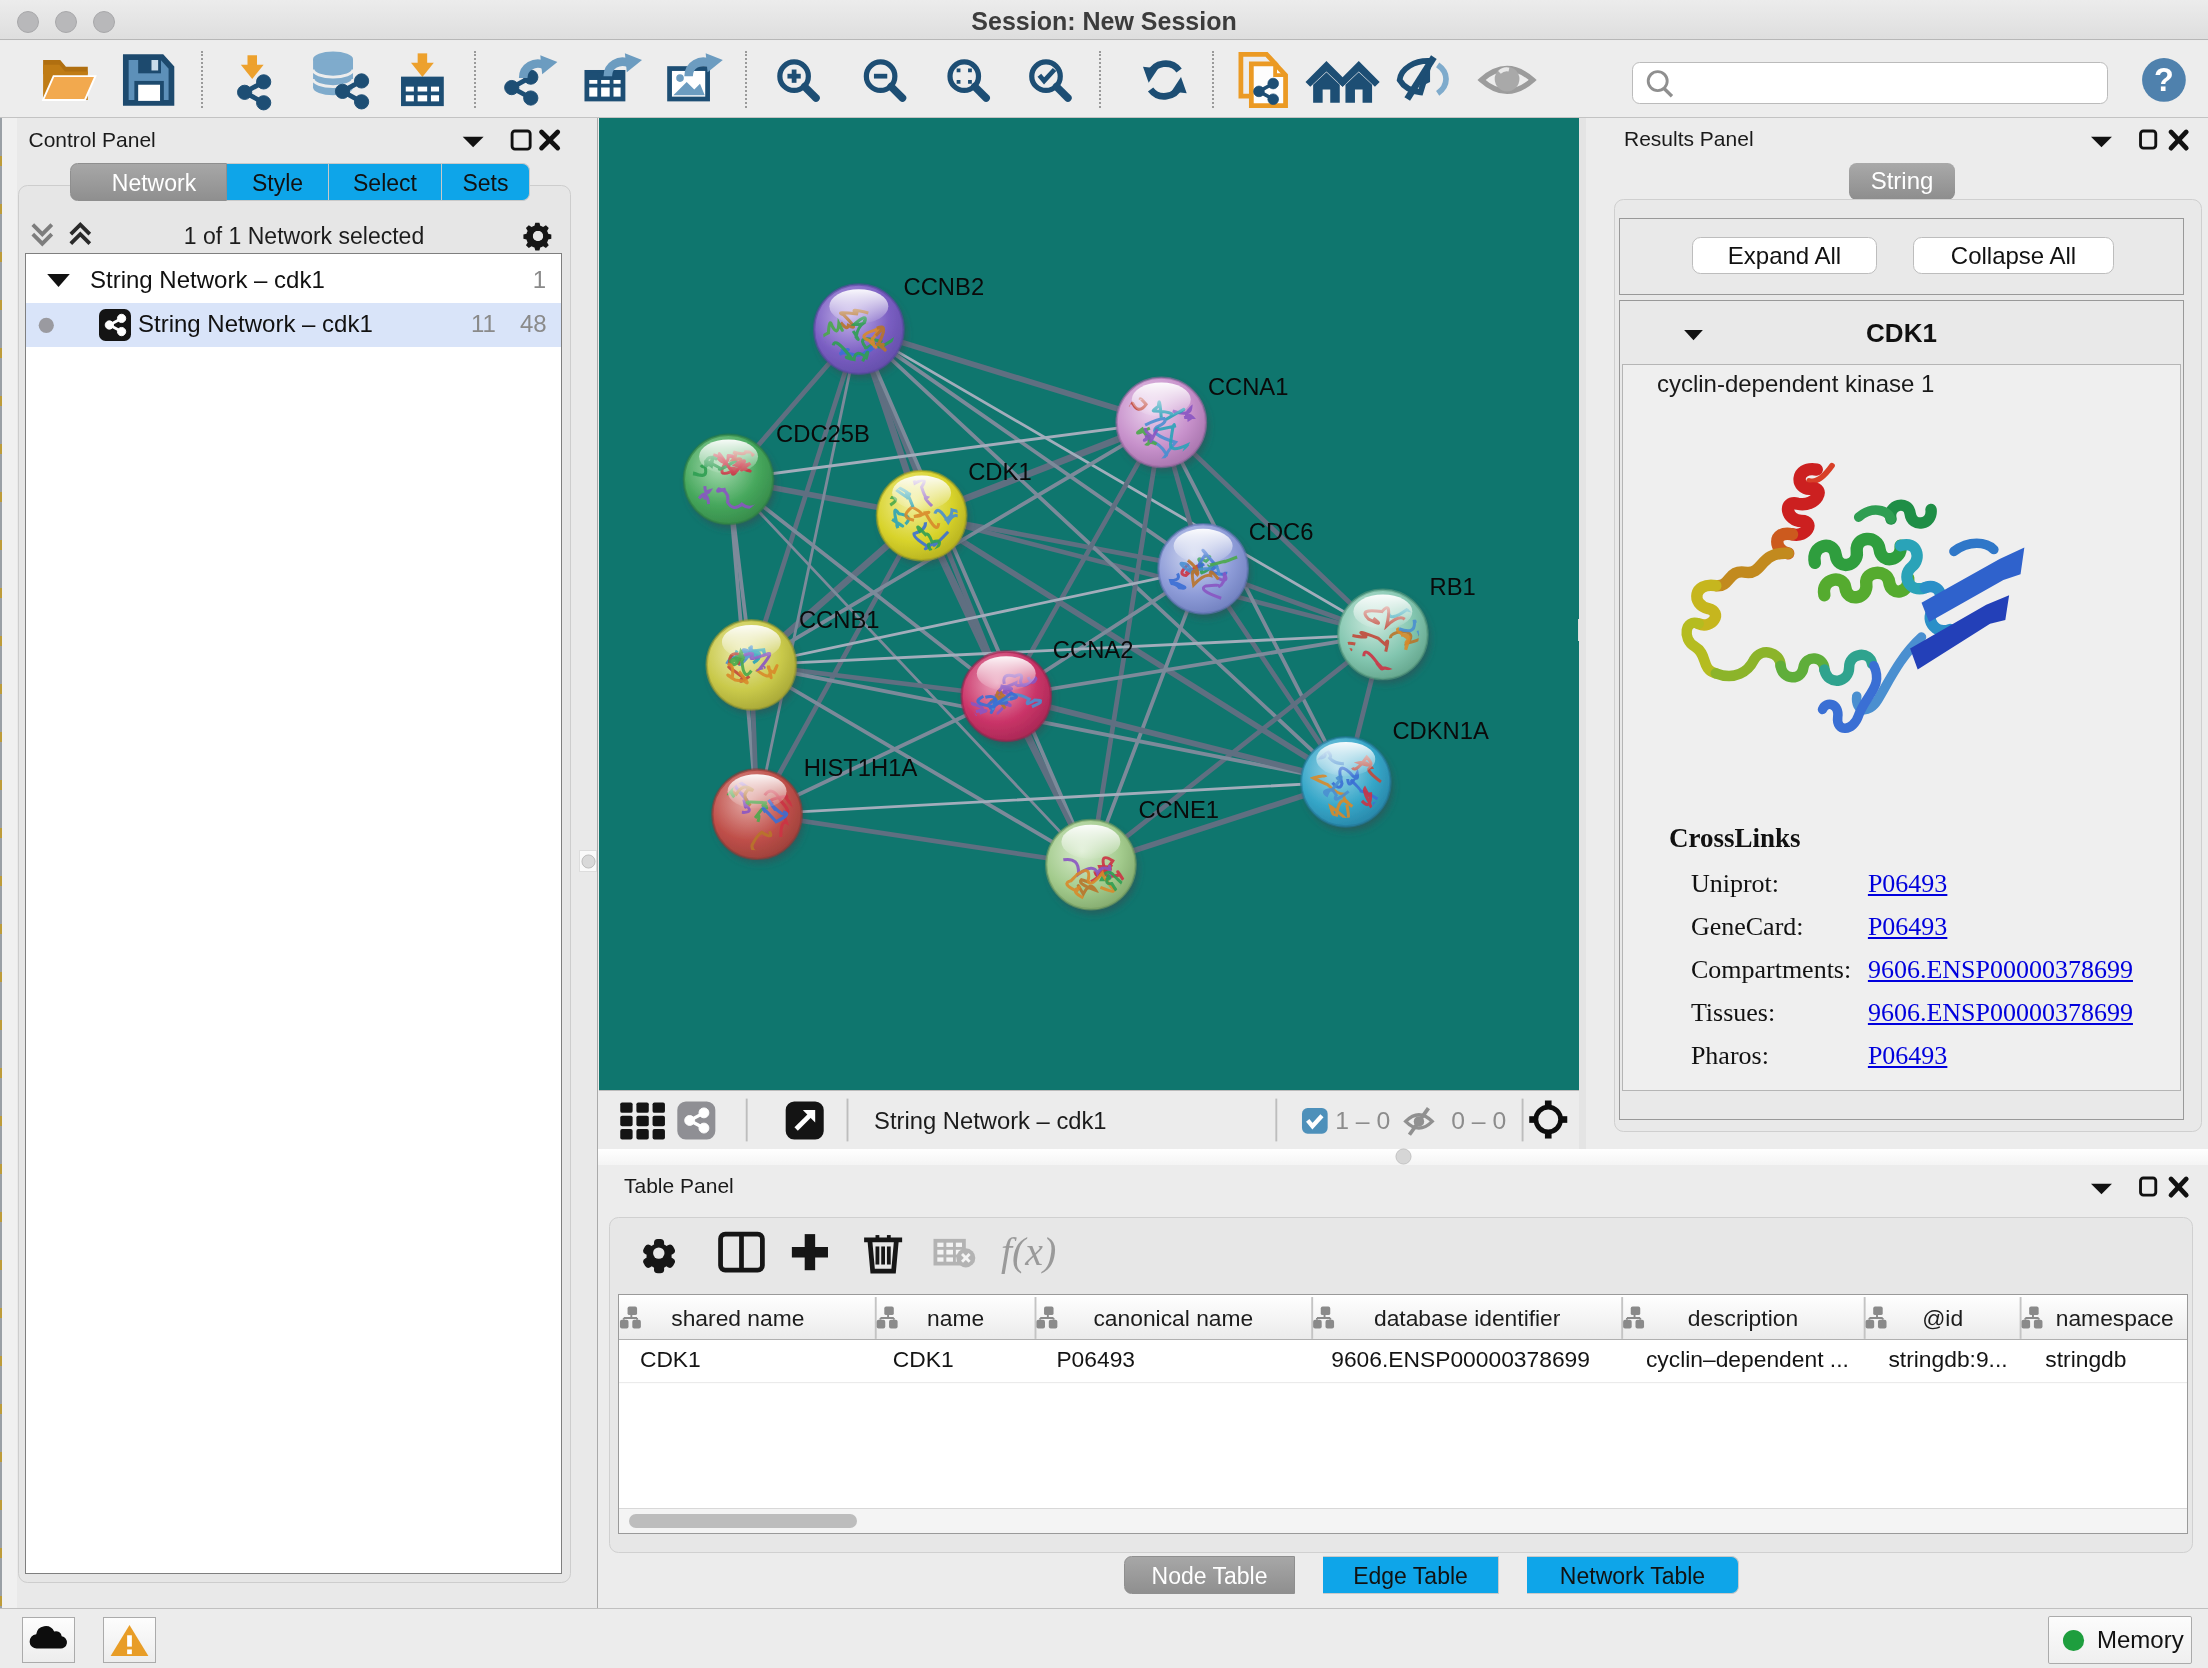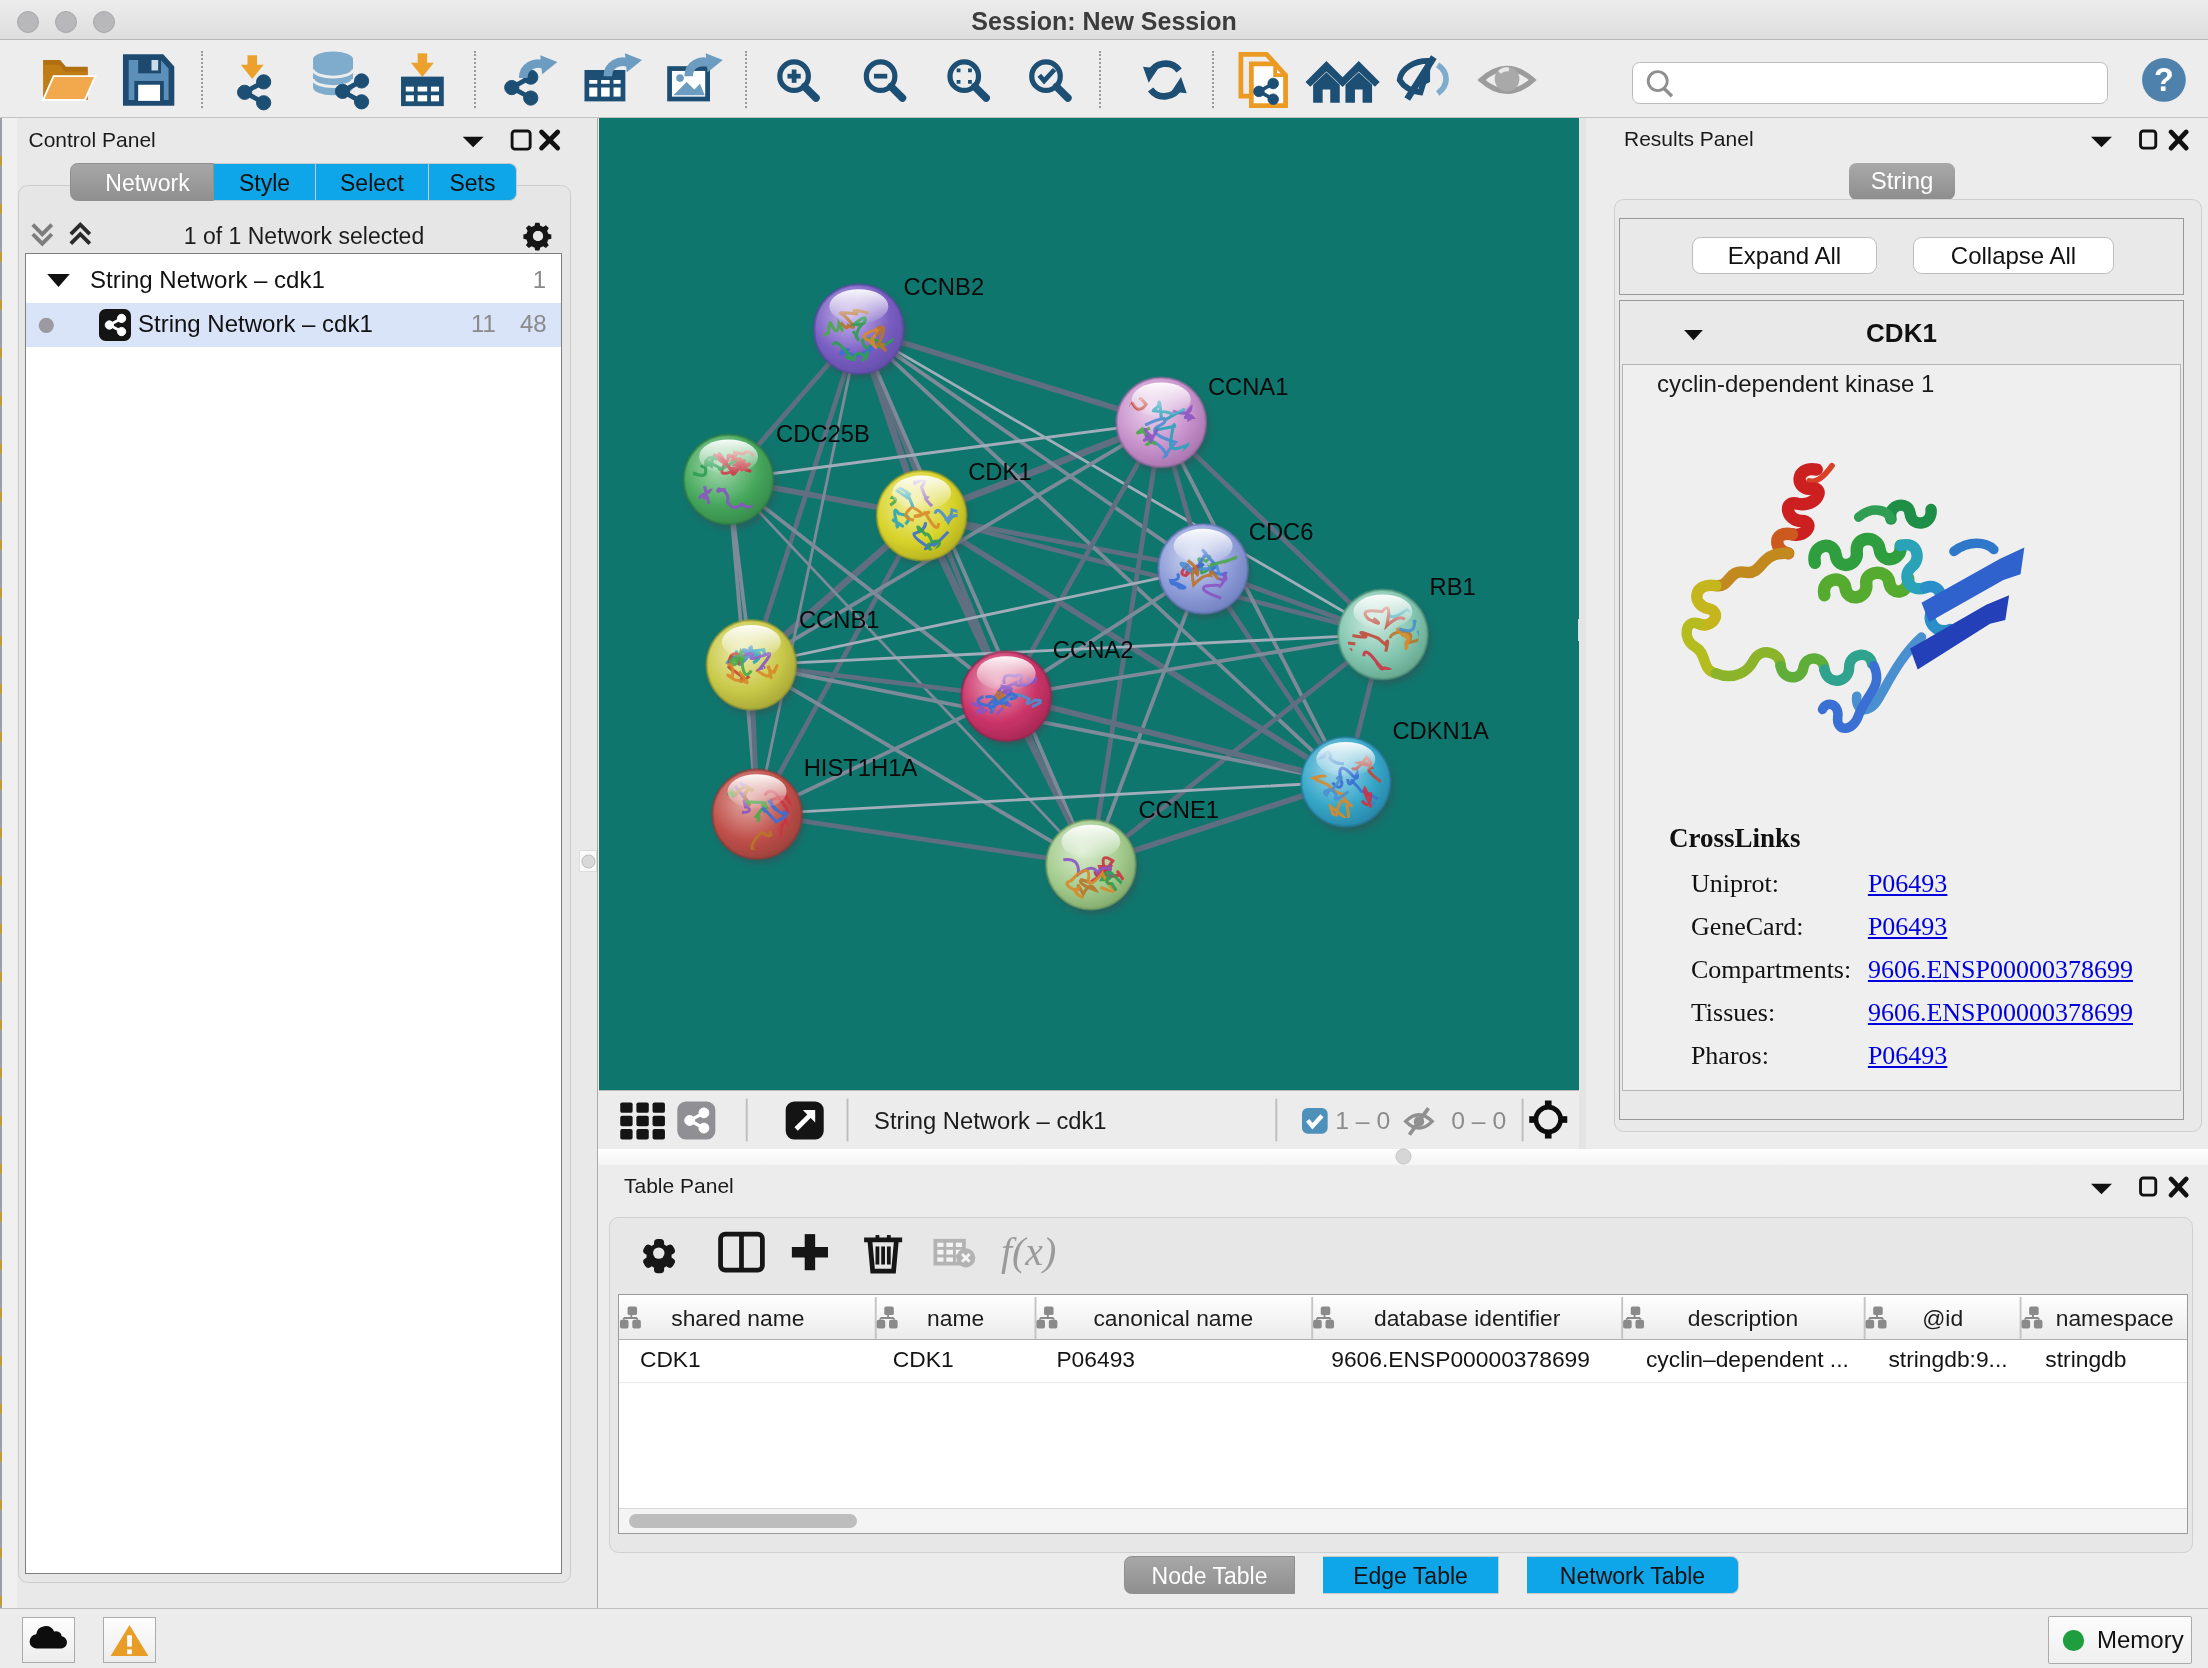--- a/index.html
+++ b/index.html
@@ -225,21 +225,21 @@
     <div class="abs paneltitle" style="left:28.5px; top:9.5px;">Control Panel</div>
     <svg class="abs" style="left:457px; top:9.5px;" width="114" height="25" viewBox="0 0 120 26">
       <polygon points="6,9 28,9 17,20" fill="#111"></polygon>
       <rect x="58" y="3" width="19" height="19" rx="3" fill="none" stroke="#111" stroke-width="3"></rect>
       <g stroke="#111" stroke-width="5" stroke-linecap="round">
           <line x1="89" y1="4" x2="106" y2="21"></line>
           <line x1="106" y1="4" x2="89" y2="21"></line>
         </g>
     </svg>
     <div class="seg" style="left:70px; top:45px;">
-      <div class="tab sel" style="width:144px;padding-left:11px;">Network</div>
+      <div class="tab sel" style="width:157px;padding-left:11px;">Network</div>
       <div class="tab" style="width:102px;">Style</div>
       <div class="tab" style="width:113px;">Select</div>
       <div class="tab" style="width:88px;">Sets</div>
     </div>
     <div class="abs" style="left:18px; top:67px; width:553px; height:1398px; background:#e6e6e6; border:1px solid #cdcdcd; border-radius:9.5px;"></div>
     <svg class="abs" style="left:28.5px; top:101px;" width="76" height="38" viewBox="0 0 80 40">
       <g fill="none" stroke="#7d7d7d" stroke-width="4">
           <path d="M 4,6 L 14,16 L 24,6"></path>
           <path d="M 4,16 L 14,26 L 24,16"></path>
         </g>

